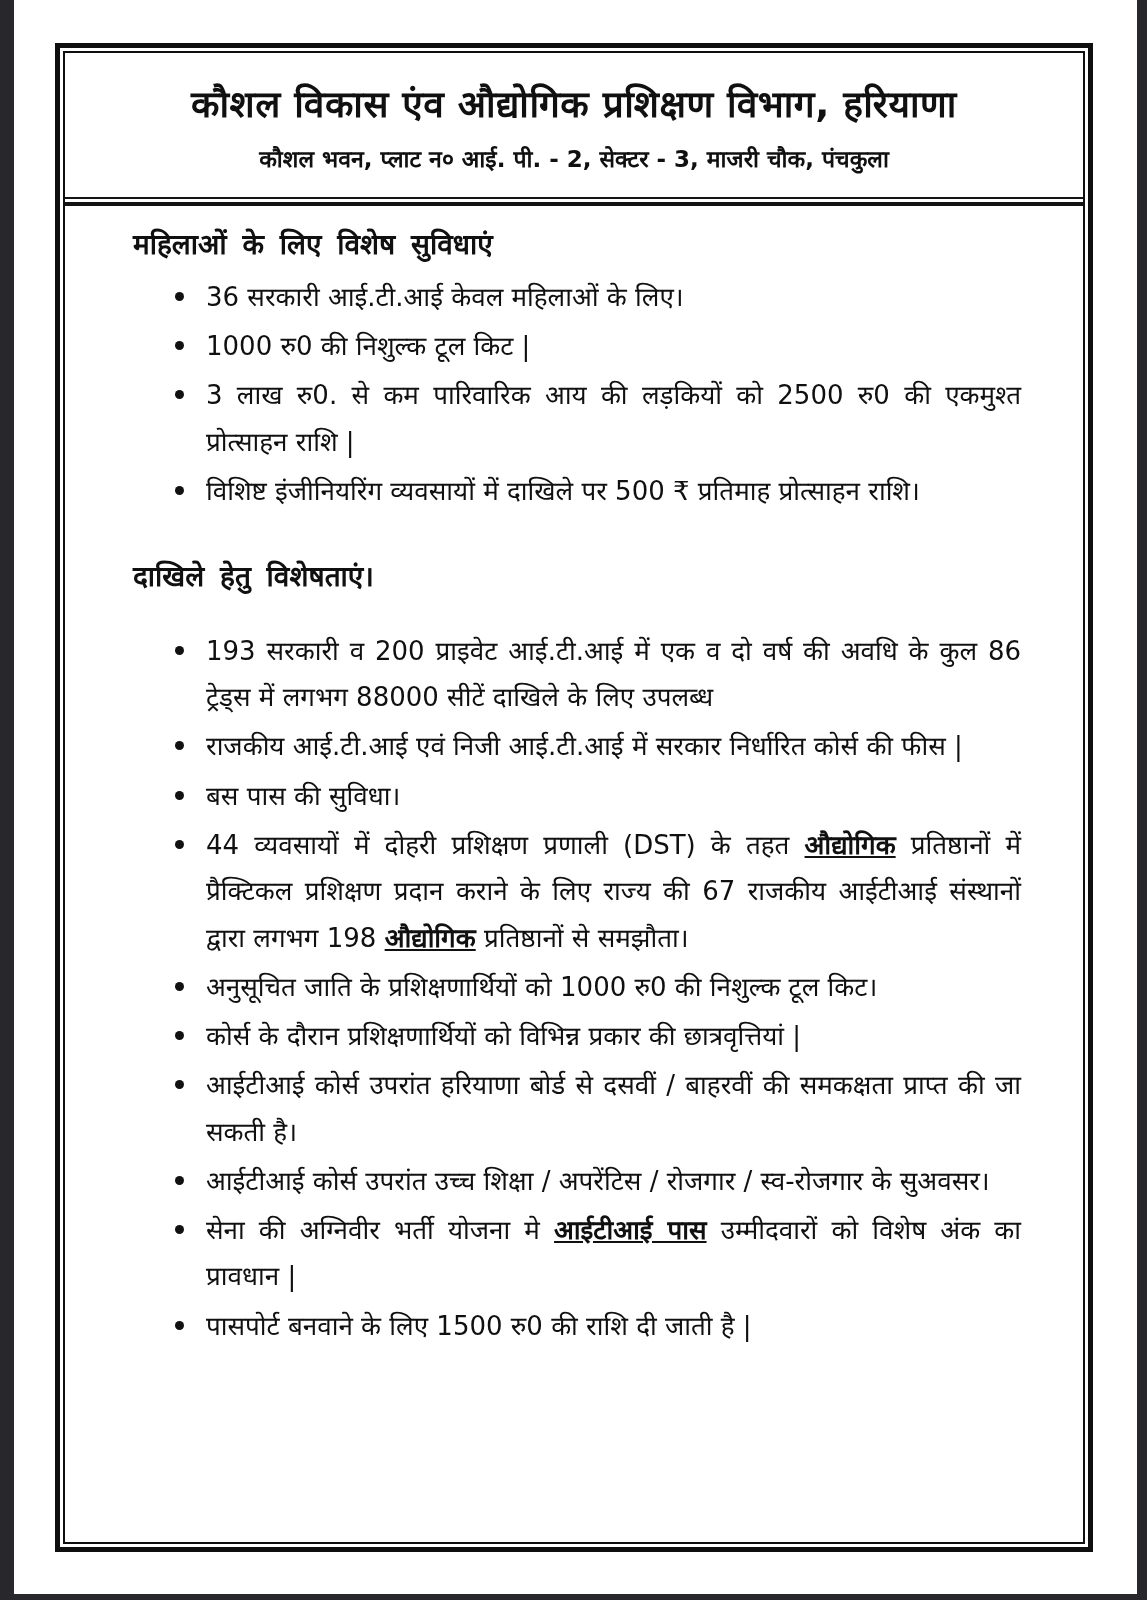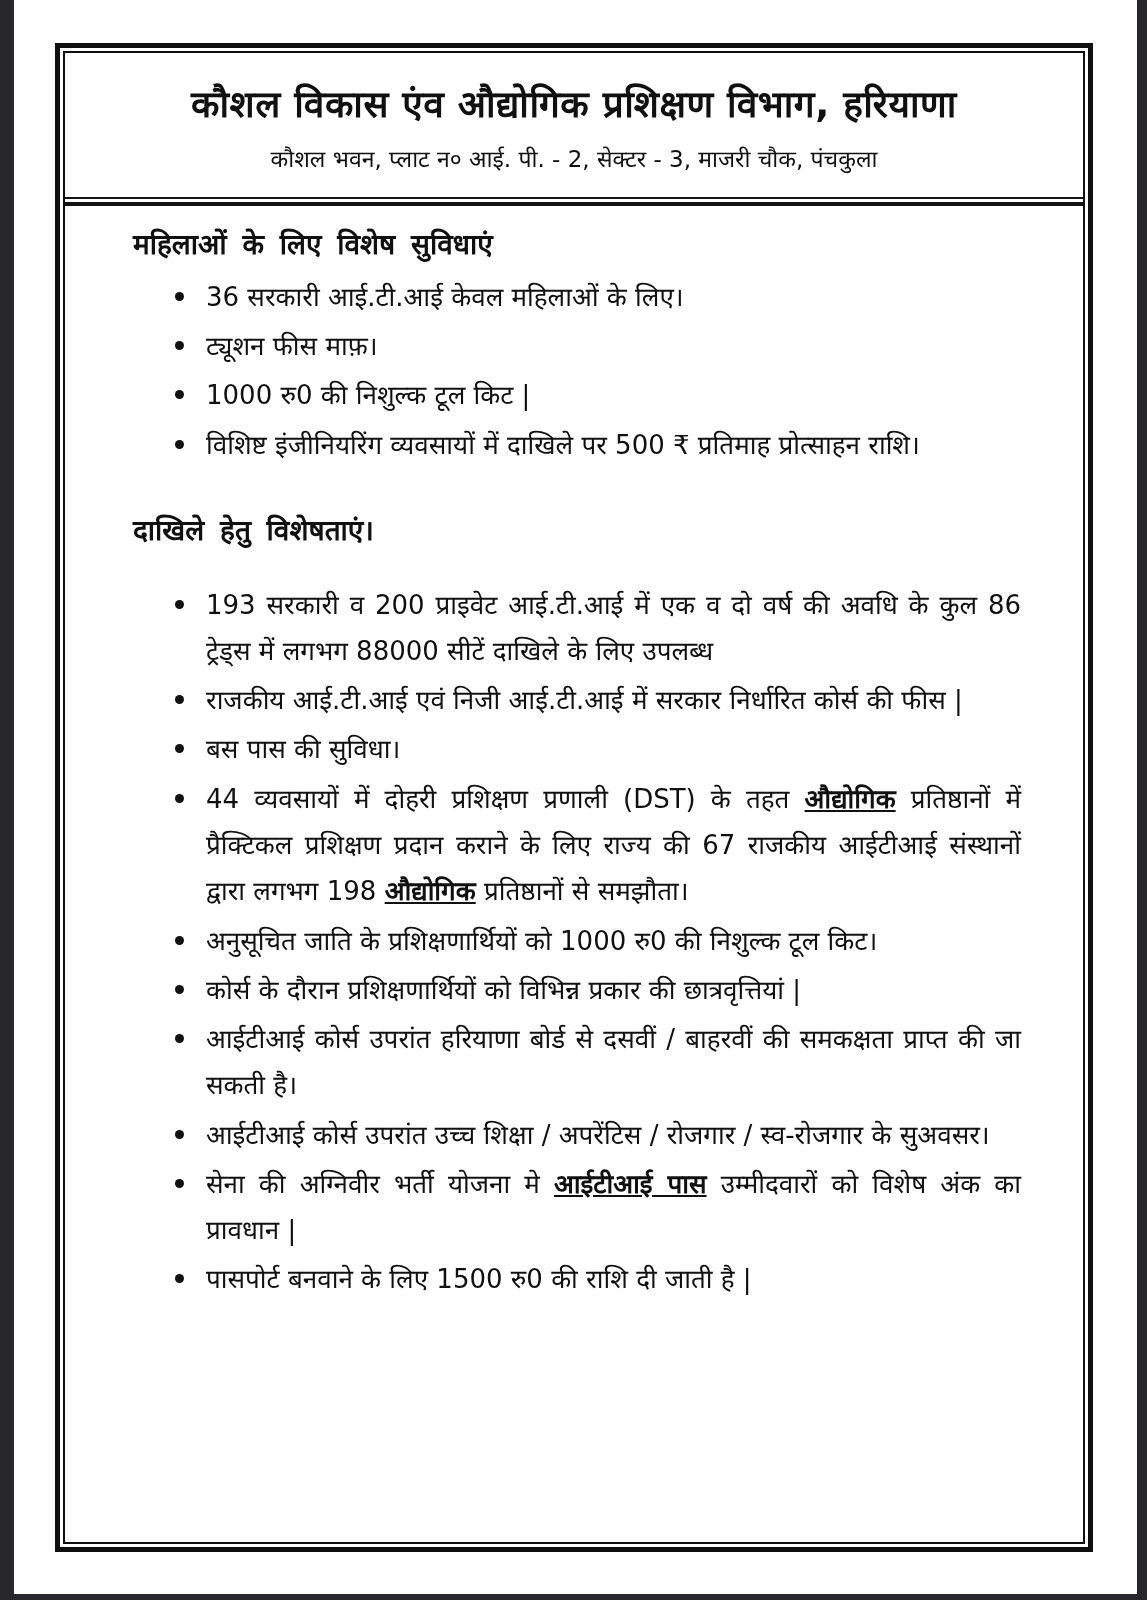--- a/index.html
+++ b/index.html
@@ -50,21 +50,21 @@
   .doc-title {
     font-size: 37px;
     line-height: 1.3;
     font-weight: bold;
     margin: 0 0 16px 0;
     letter-spacing: 0.5px;
   }
   .doc-address {
     font-size: 23px;
     line-height: 1.3;
-    font-weight: normal;
+    font-weight: bold;
     margin: 0 0 22px 0;
   }
 
   .header-divider {
     height: 3px;
     border-top: 2px solid #131313;
     border-bottom: 4px solid #131313;
     background: #ffffff;
   }
 
@@ -125,22 +125,22 @@
       <p class="doc-address">कौशल भवन, प्लाट न० आई. पी. - 2, सेक्टर - 3, माजरी चौक, पंचकुला</p>
     </header>
 
     <div class="header-divider"></div>
 
     <main class="doc-body" id="sections-root">
   <section class="doc-section">
     <h2 class="section-heading">महिलाओं के लिए विशेष सुविधाएं</h2>
     <ul class="bullet-list">
             <li class="bullet-item"><span class="seg">36 सरकारी आई.टी.आई केवल महिलाओं के लिए।</span></li>
-            <li class="bullet-item"><span class="seg">ट्यूशन फीस माफ़।</span></li>
             <li class="bullet-item"><span class="seg">1000 रु0 की निशुल्क टूल किट |</span></li>
+            <li class="bullet-item"><span class="seg">3 लाख रु0. से कम पारिवारिक आय की लड़कियों को 2500 रु0 की एकमुश्त प्रोत्साहन राशि |</span></li>
             <li class="bullet-item"><span class="seg">विशिष्ट इंजीनियरिंग व्यवसायों में दाखिले पर 500 ₹  प्रतिमाह प्रोत्साहन राशि।</span></li>
           </ul>
   </section>
 
   <section class="doc-section">
     <h2 class="section-heading">दाखिले हेतु विशेषताएं।</h2>
     <ul class="bullet-list">
             <li class="bullet-item"><span class="seg">193 सरकारी व 200 प्राइवेट आई.टी.आई में एक व दो वर्ष की अवधि के कुल 86 ट्रेड्स में लगभग 88000 सीटें दाखिले के लिए उपलब्ध</span></li>
             <li class="bullet-item"><span class="seg">राजकीय आई.टी.आई एवं निजी आई.टी.आई में सरकार निर्धारित कोर्स की फीस |</span></li>
             <li class="bullet-item"><span class="seg">बस पास की सुविधा।</span></li>

